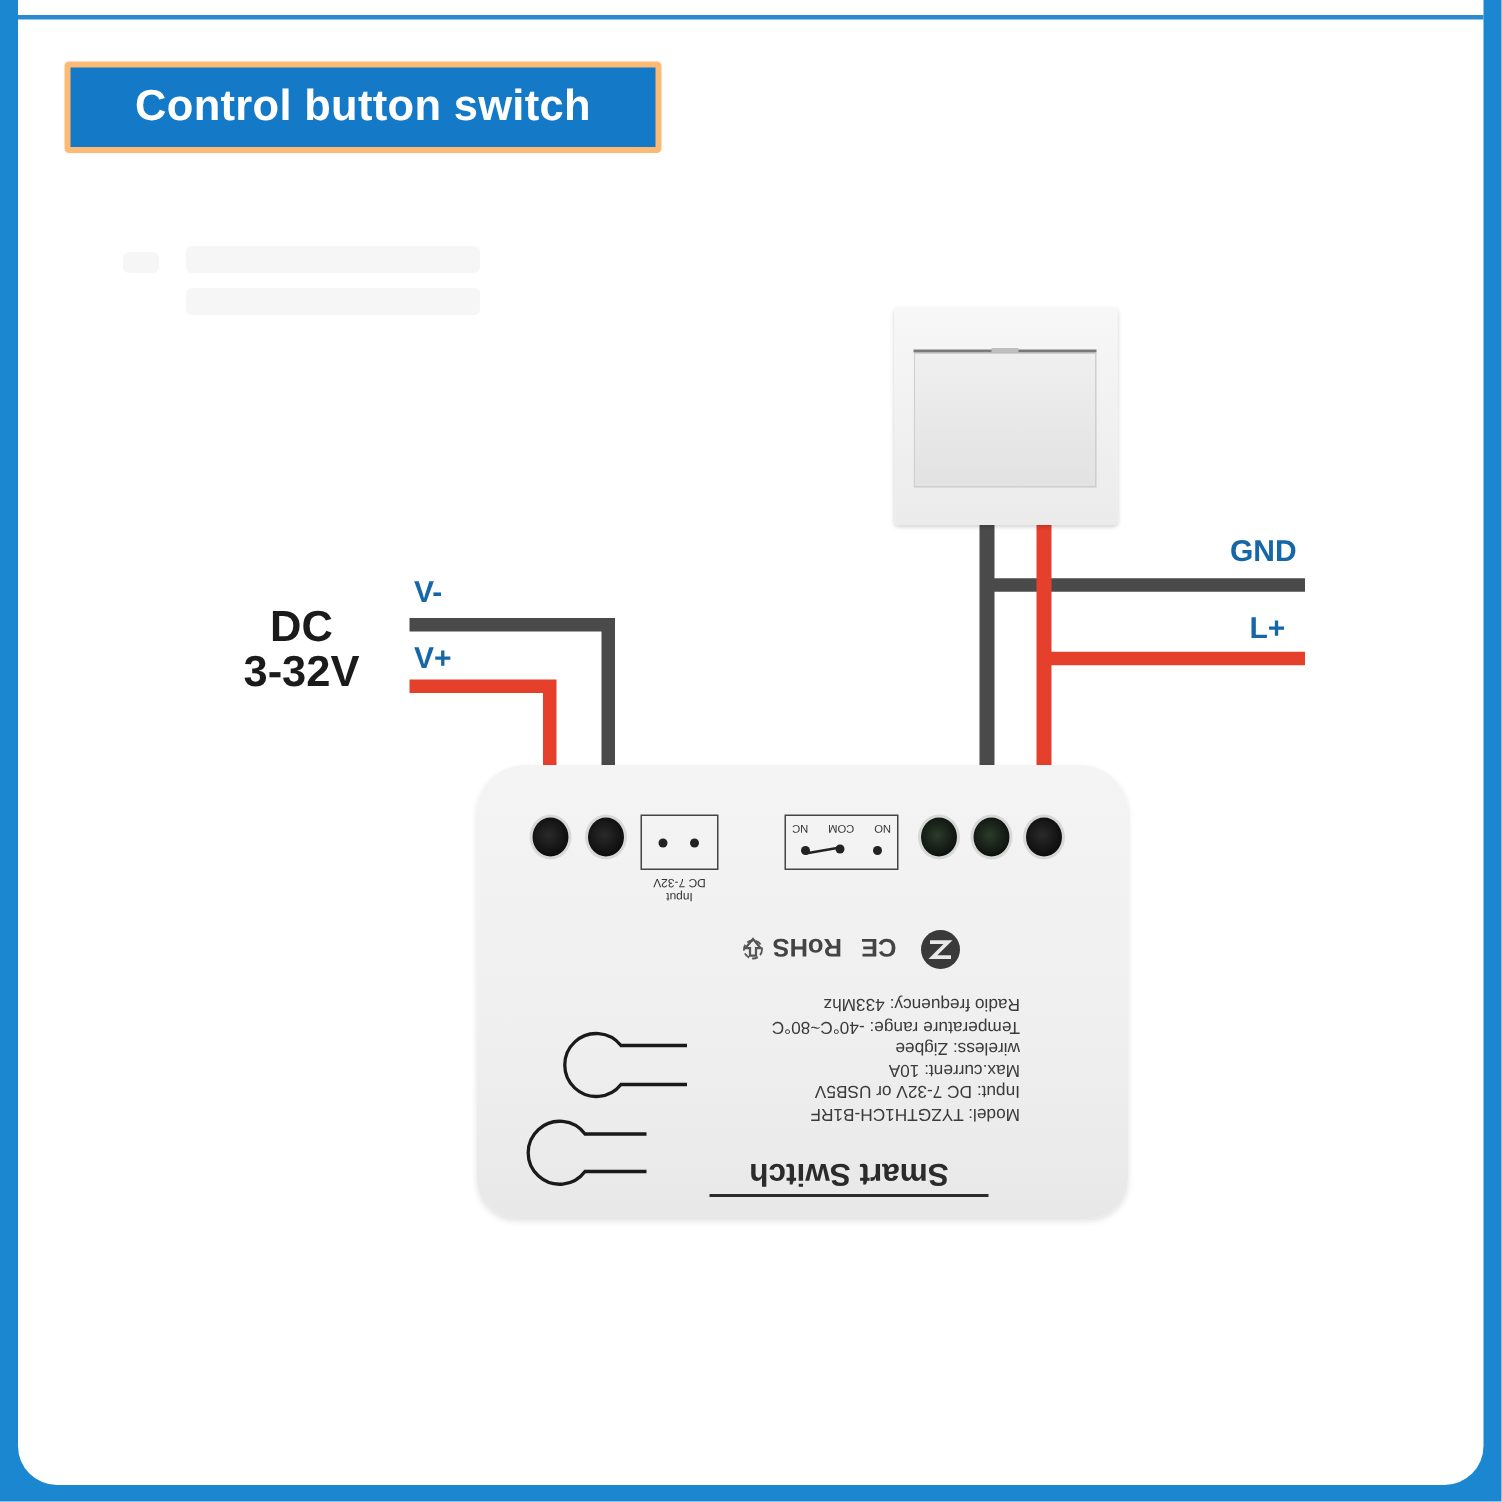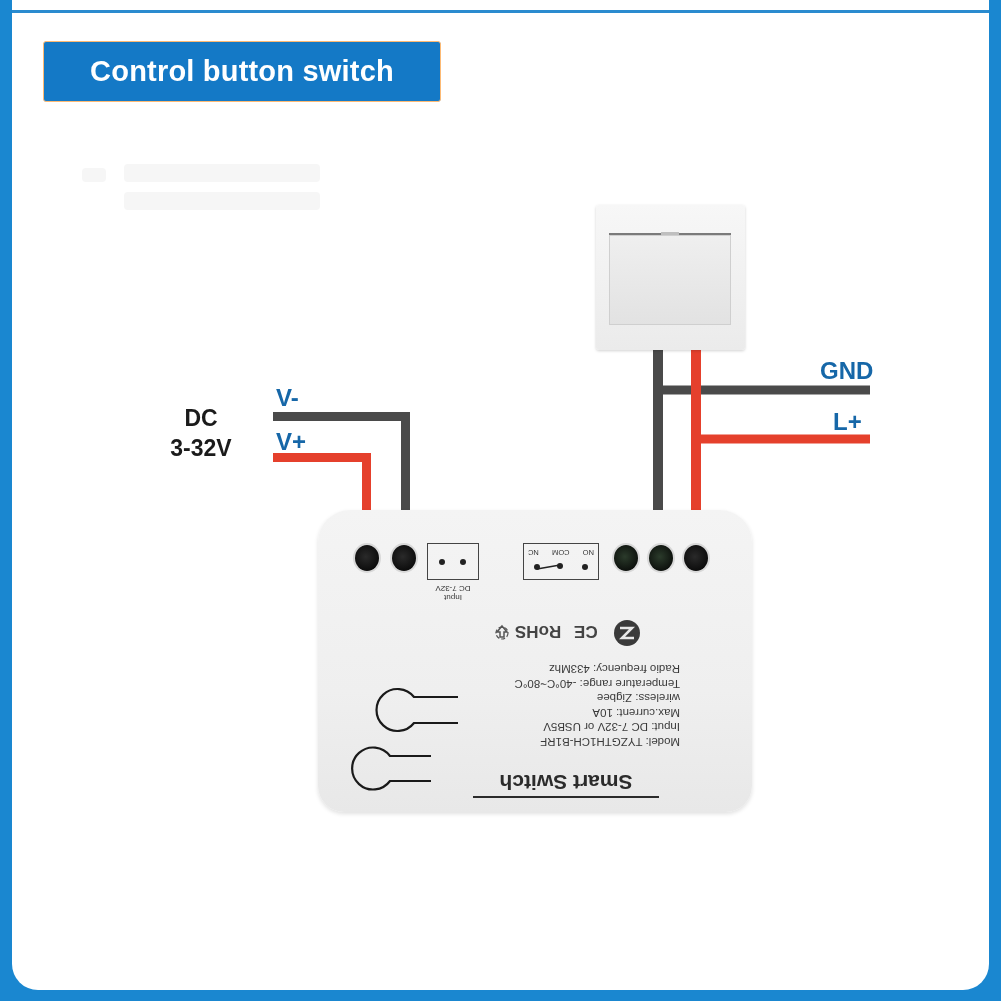--- a/index.html
+++ b/index.html
@@ -1,24 +1,24 @@
 <!DOCTYPE html>
 <html><head>
 <meta charset="utf-8">
 <style>
   html, body { margin:0; padding:0; }
   body { width:1001px; height:1001px; position:relative; overflow:hidden; background:#1a87d0; font-family:"DejaVu Sans", sans-serif; }
   .frame { position:absolute; left:12px; top:0; width:977px; height:990px; background:#ffffff; border-radius:0 0 26px 26px; }
   .top-rule { position:absolute; left:12px; top:10px; width:977px; height:3px; background:#2a8bcf; }
-  .title-box { position:absolute; left:43px; top:41px; width:398px; height:61px; background:#1479c6; border:1px solid #fdba74; border-radius:3px; box-sizing:border-box; display:flex; align-items:center; justify-content:center; }
+  .title-box { position:absolute; left:43px; top:41px; width:398px; height:61px; background:#1479c6; border:4px solid #fdba74; border-radius:3px; box-sizing:border-box; display:flex; align-items:center; justify-content:center; }
   .title-text { color:#ffffff; font-size:29px; font-weight:bold; font-family:"Liberation Sans", sans-serif; letter-spacing:0.2px; }
   .ghost { position:absolute; background:#f6f6f6; border-radius:4px; }
   .label { position:absolute; font-family:"Liberation Sans", sans-serif; font-weight:bold; }
-  .lbl-blue { color:#1667a8; font-size:24px; }
-  .lbl-dc { color:#1b1b1b; font-size:23px; text-align:center; line-height:30px; }
+  .lbl-blue { color:#1667a8; font-size:20px; }
+  .lbl-dc { color:#1b1b1b; font-size:29px; text-align:center; line-height:30px; }
   .wire-svg { position:absolute; left:0; top:0; }
   .switch-plate { position:absolute; left:596px; top:205px; width:149px; height:145px; background:linear-gradient(180deg,#f7f7f7,#ebebeb); border-radius:3px; box-shadow:0 1px 3px rgba(0,0,0,0.18); }
   .switch-rocker { position:absolute; left:13px; top:28px; width:122px; height:90px; background:linear-gradient(180deg,#efefef,#e2e2e2); border-top:2px solid #7a7a7a; box-shadow: inset 0 0 0 1px #cfcfcf; }
   .switch-notch { position:absolute; left:52px; top:-3px; width:18px; height:3px; background:#bfbfbf; }
   .device { position:absolute; left:318px; top:510px; width:434px; height:302px; background:linear-gradient(180deg,#f4f4f4 0%,#efefef 60%,#e8e8e8 100%); border-radius:32px 32px 26px 26px; box-shadow:0 2px 4px rgba(0,0,0,0.12); }
   .terminal { position:absolute; width:24px; height:26px; border-radius:50%; background:radial-gradient(circle at 45% 45%, #2a2a2a 0%, #0d0d0d 70%); box-shadow:0 0 0 2px #d8d8d8; }
   .terminal.green { background:radial-gradient(circle at 45% 45%, #2b3b2b 0%, #0e120e 70%); }
   .box { position:absolute; border:1.5px solid #444; box-sizing:border-box; }
   .dot { position:absolute; width:6px; height:6px; border-radius:50%; background:#222; }
   .rot { position:absolute; transform:rotate(180deg); transform-origin:center; color:#333; font-family:"Liberation Sans", sans-serif; white-space:nowrap; }

